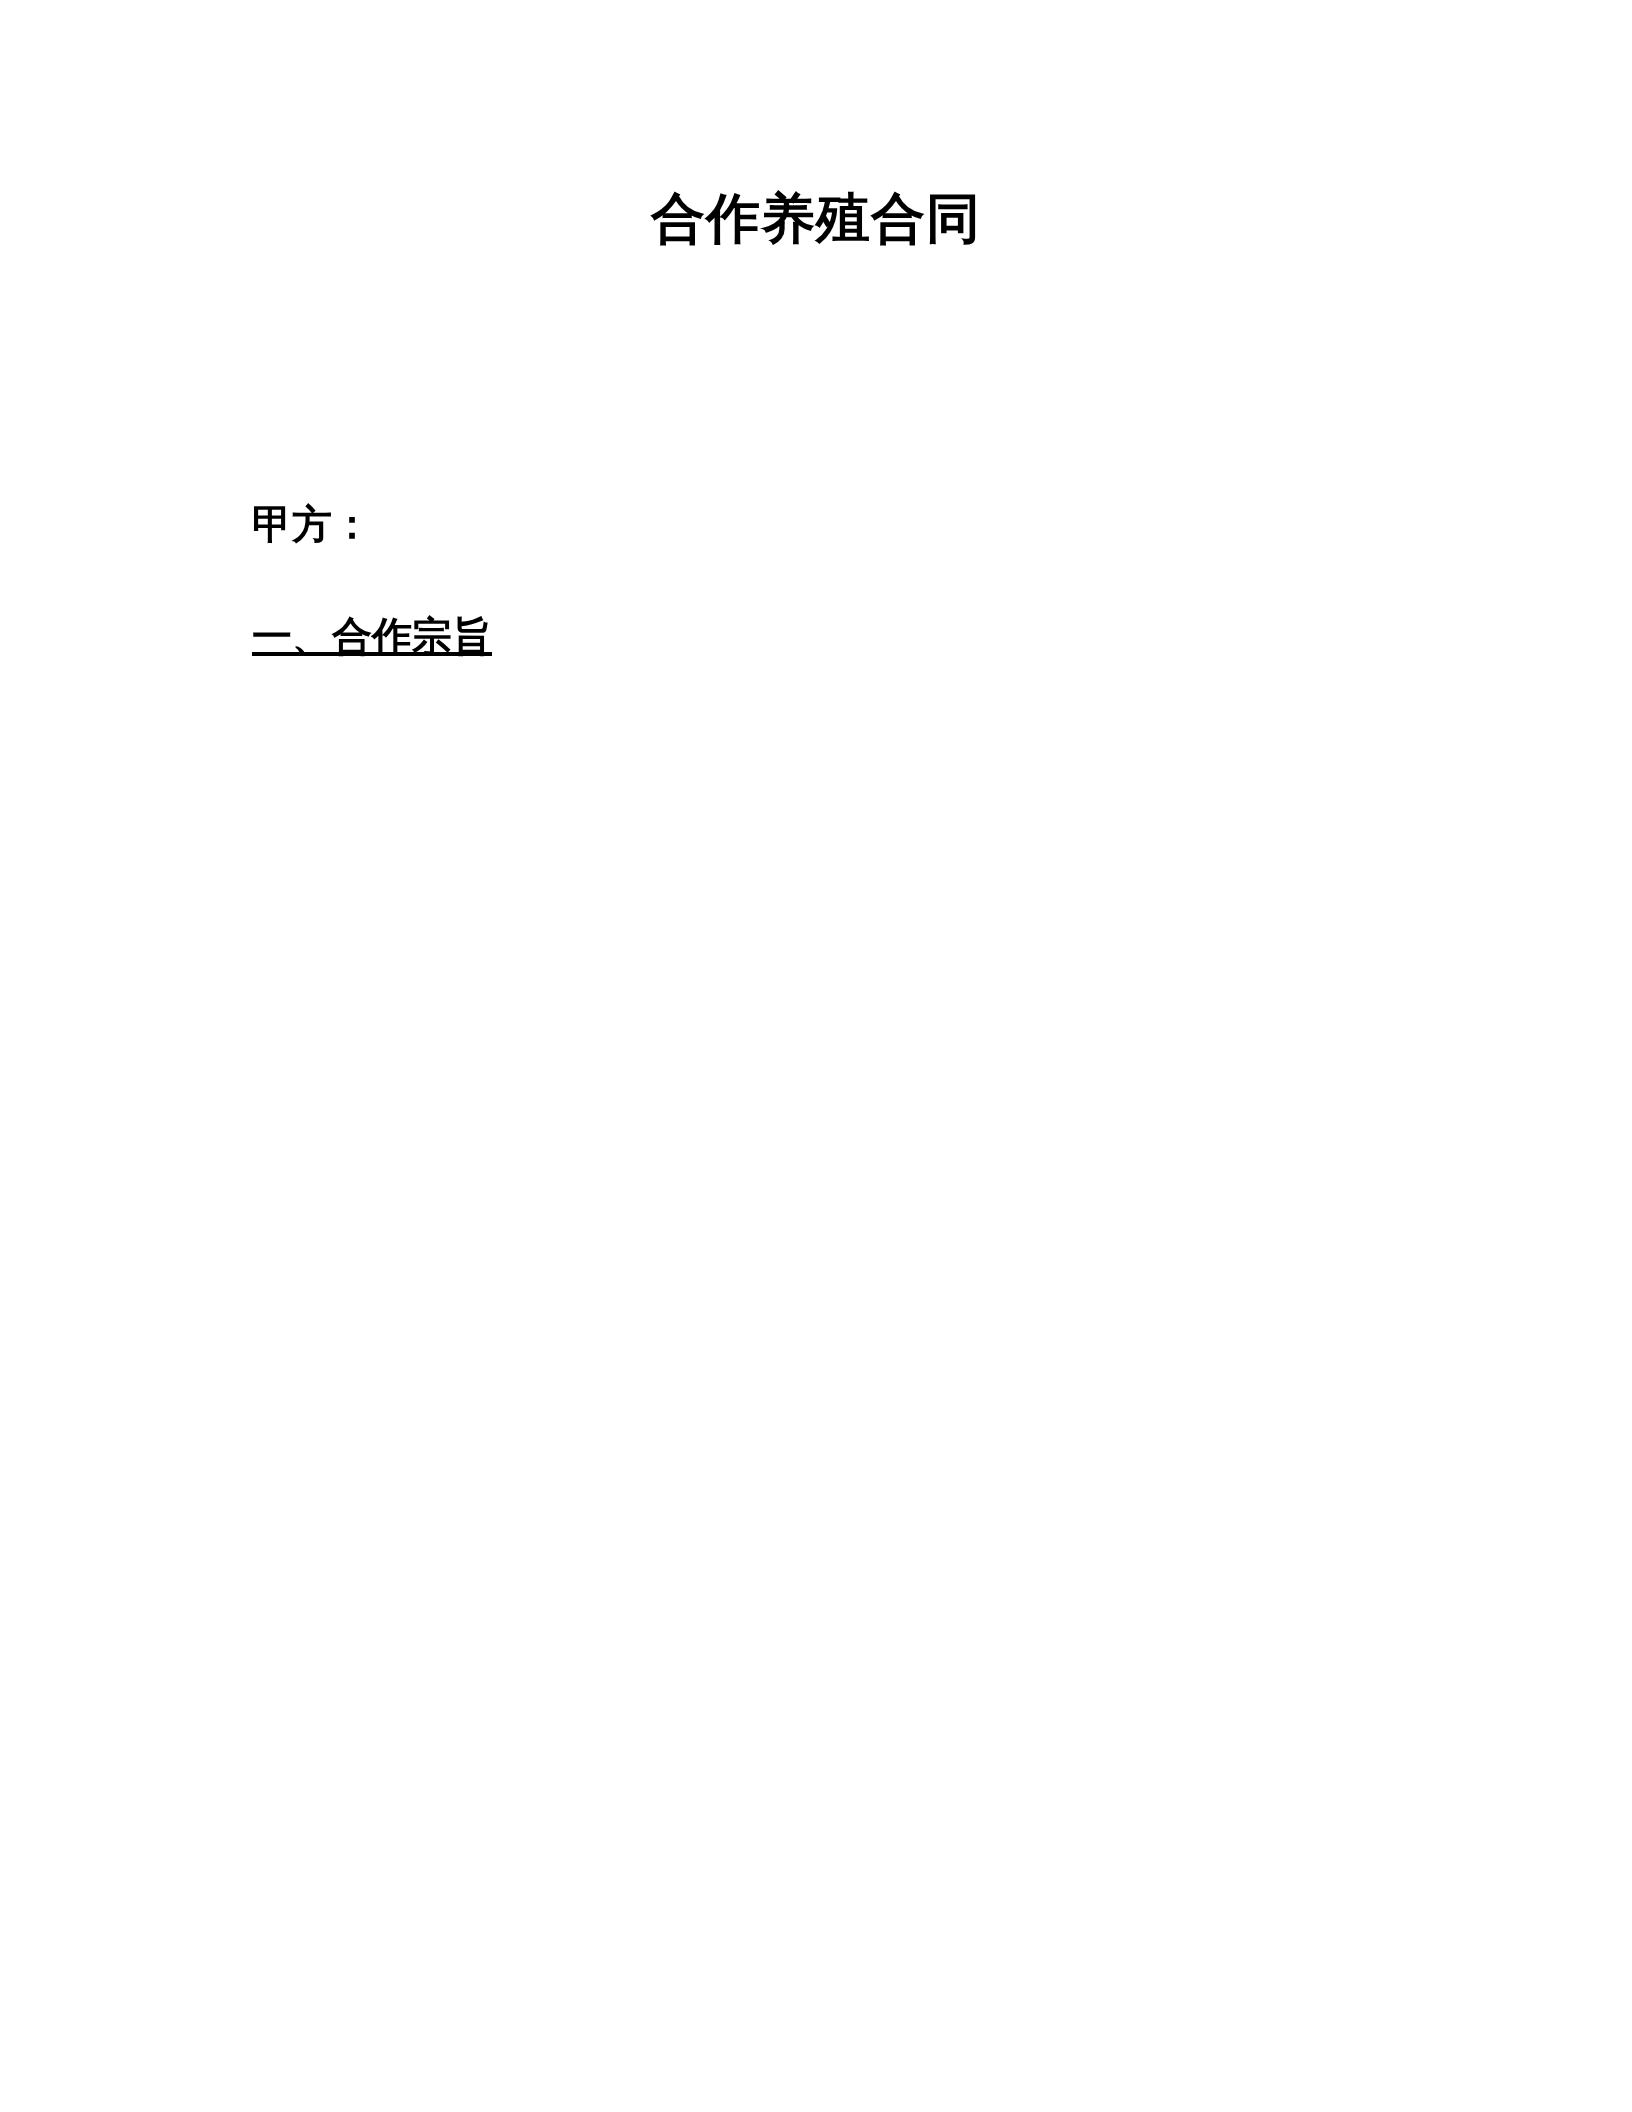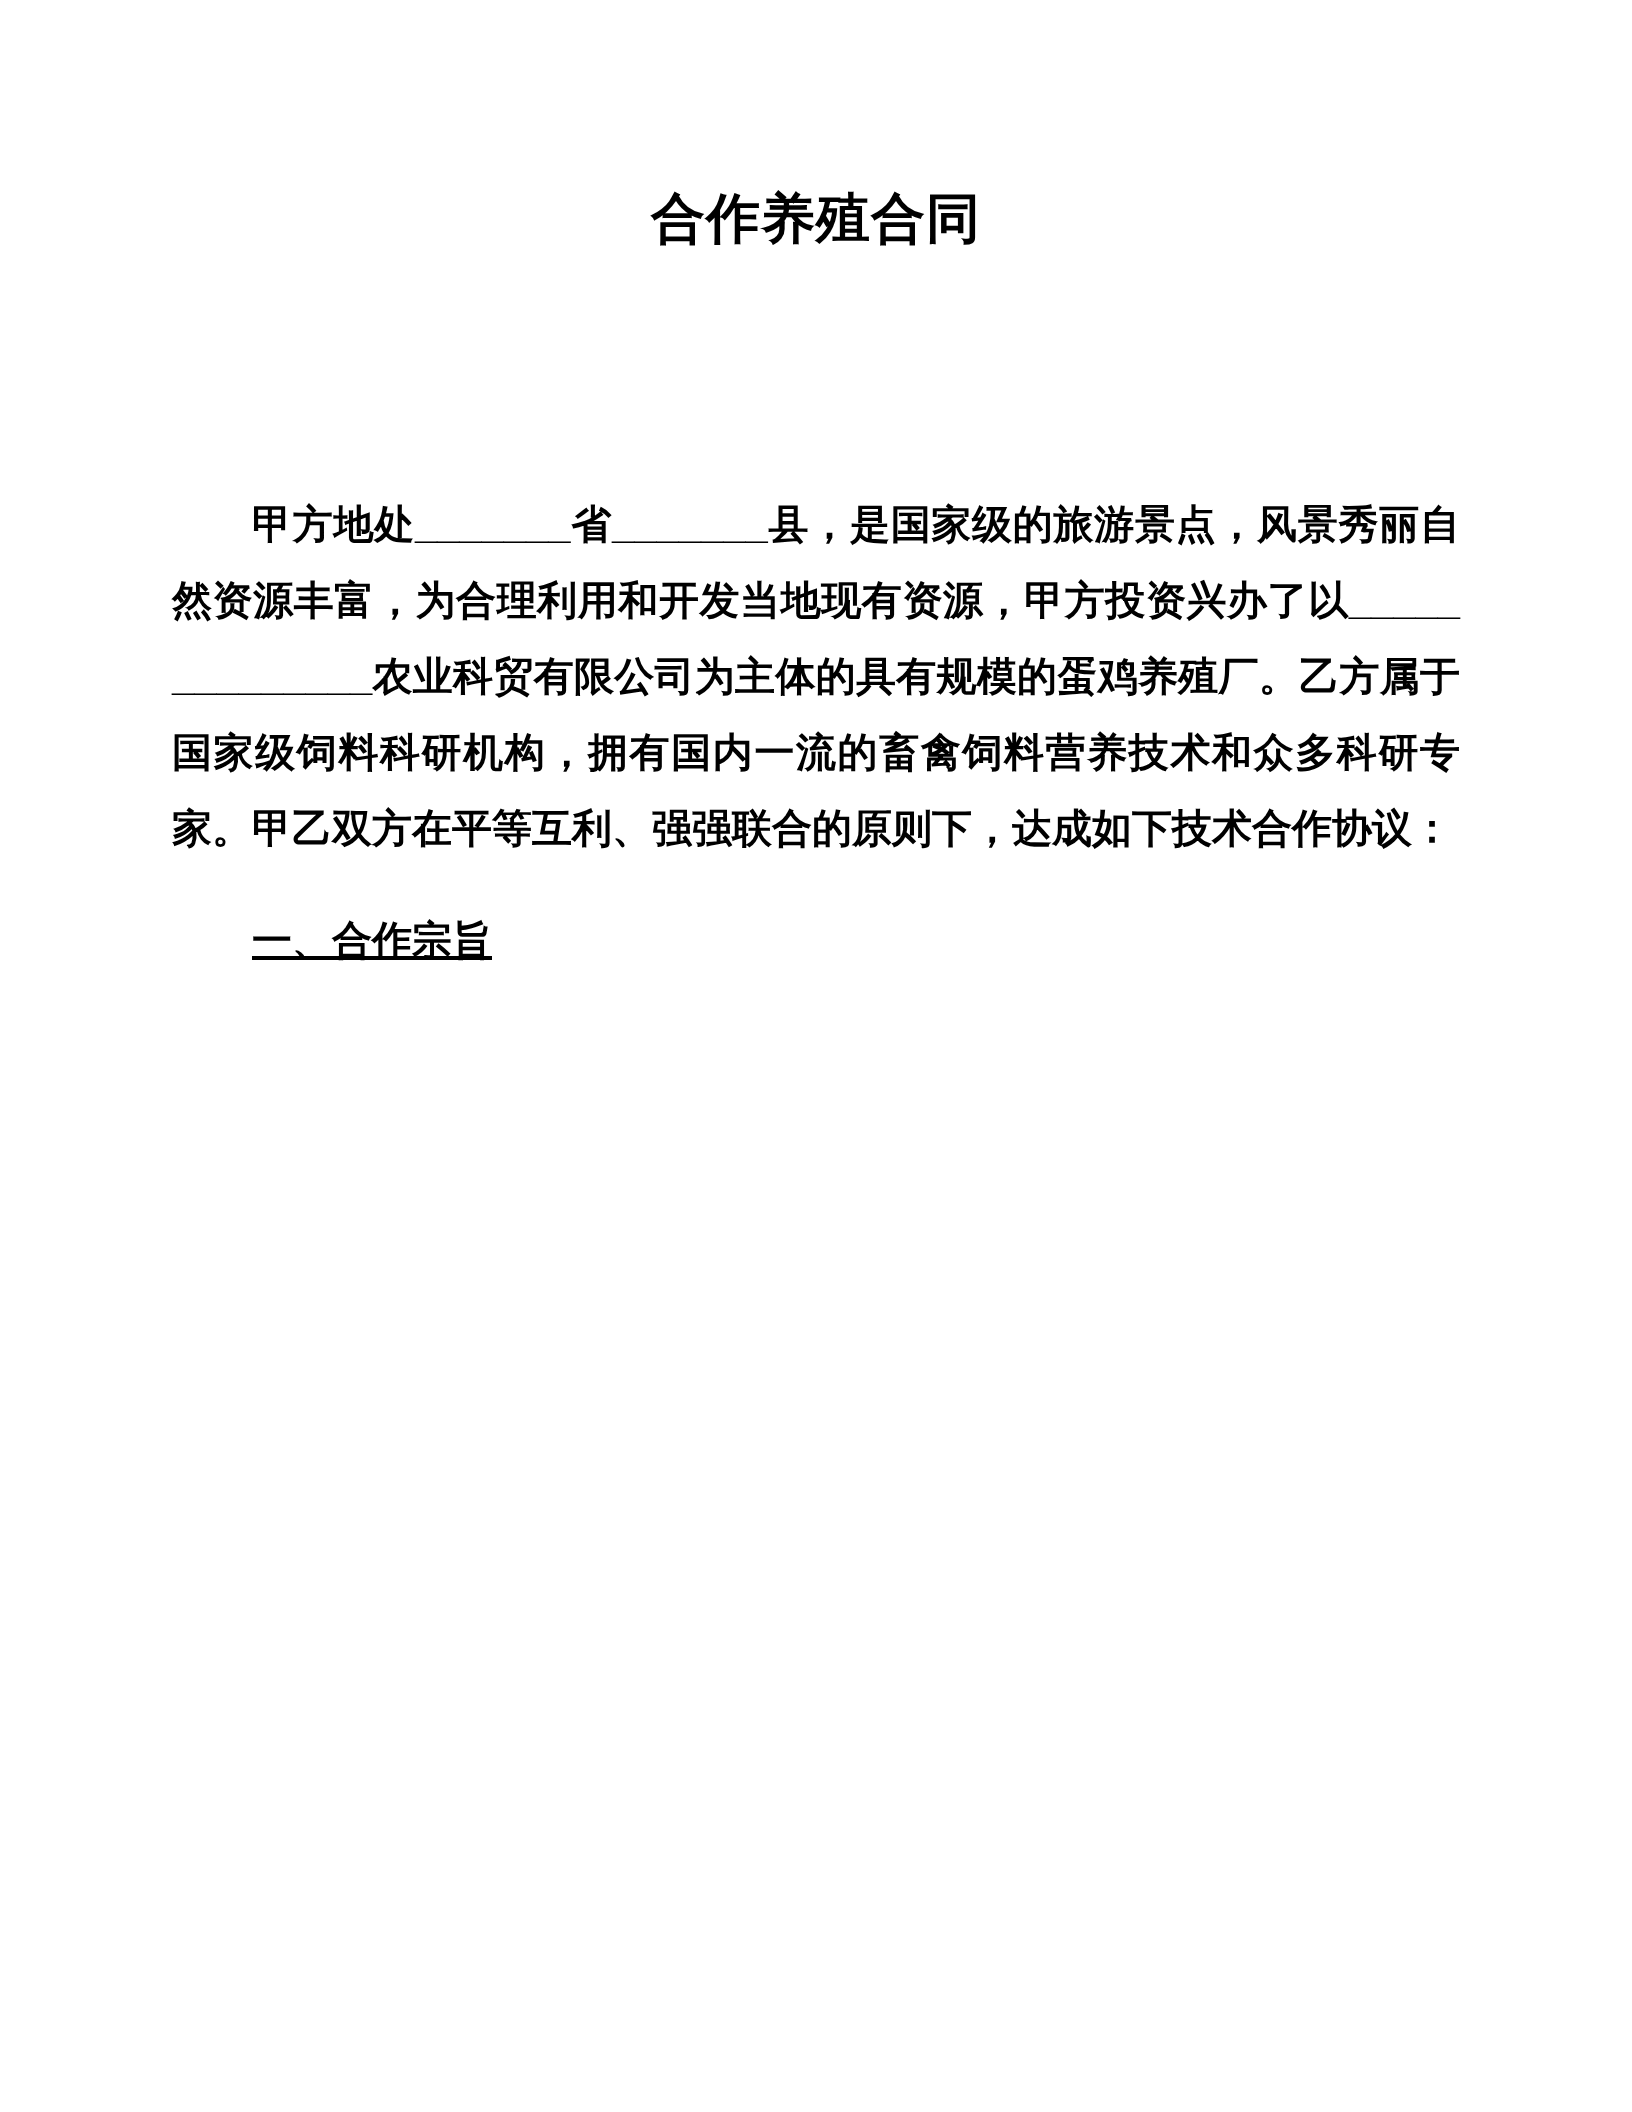--- a/index.html
+++ b/index.html
@@ -48,20 +48,20 @@
     text-decoration: underline;
   }
 </style>
 </head>
 <body>
 
 <div class="page">
 
   <h1 class="doc-title">合作养殖合同</h1>
 
+  <p class="para party-line">甲方：</p>
 
 
-  <p class="para">甲方地处_______省_______县，是国家级的旅游景点，风景秀丽自然资源丰富，为合理利用和开发当地现有资源，甲方投资兴办了以______________农业科贸有限公司为主体的具有规模的蛋鸡养殖厂。乙方属于国家级饲料科研机构，拥有国内一流的畜禽饲料营养技术和众多科研专家。甲乙双方在平等互利、强强联合的原则下，达成如下技术合作协议：</p>
 
   <p class="section-heading">一、合作宗旨</p>
 
 
 </div>
 
 </body></html>

